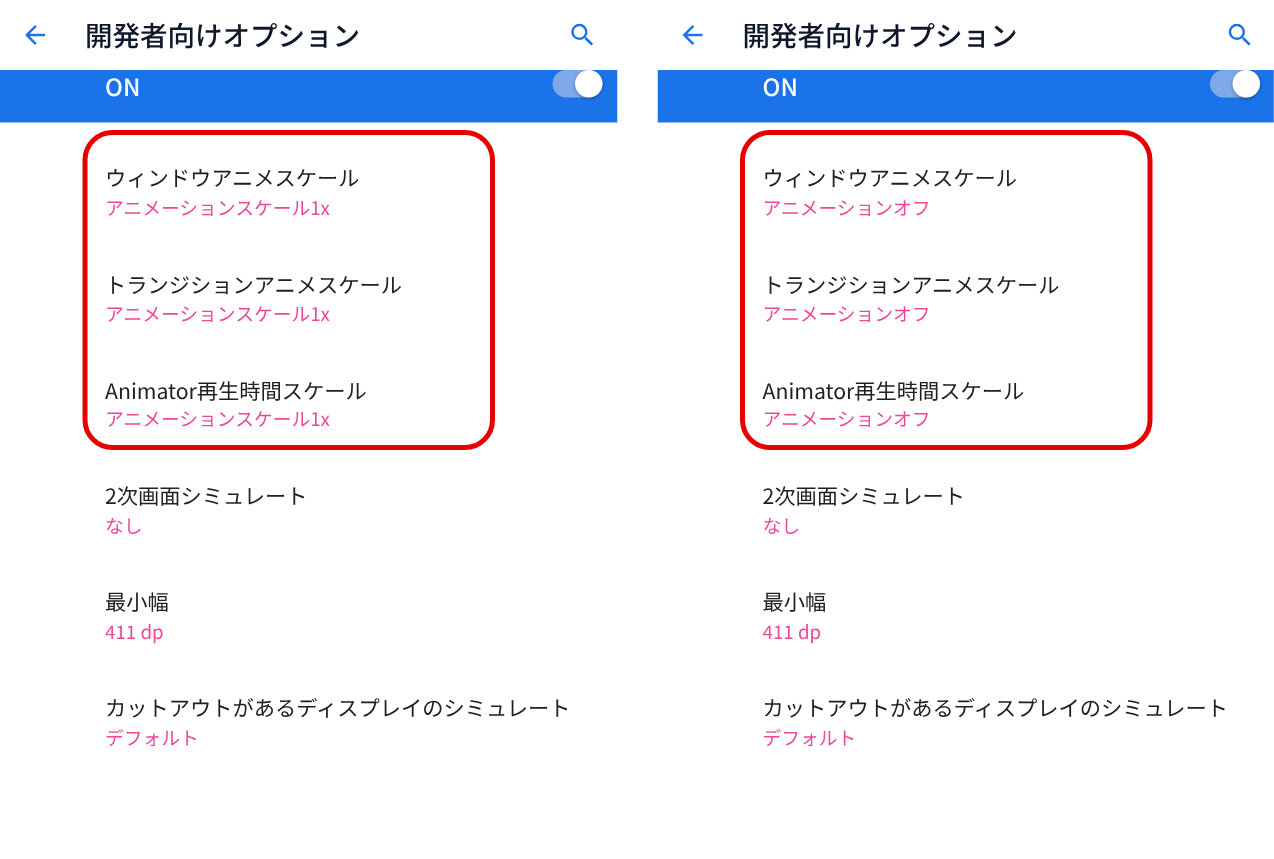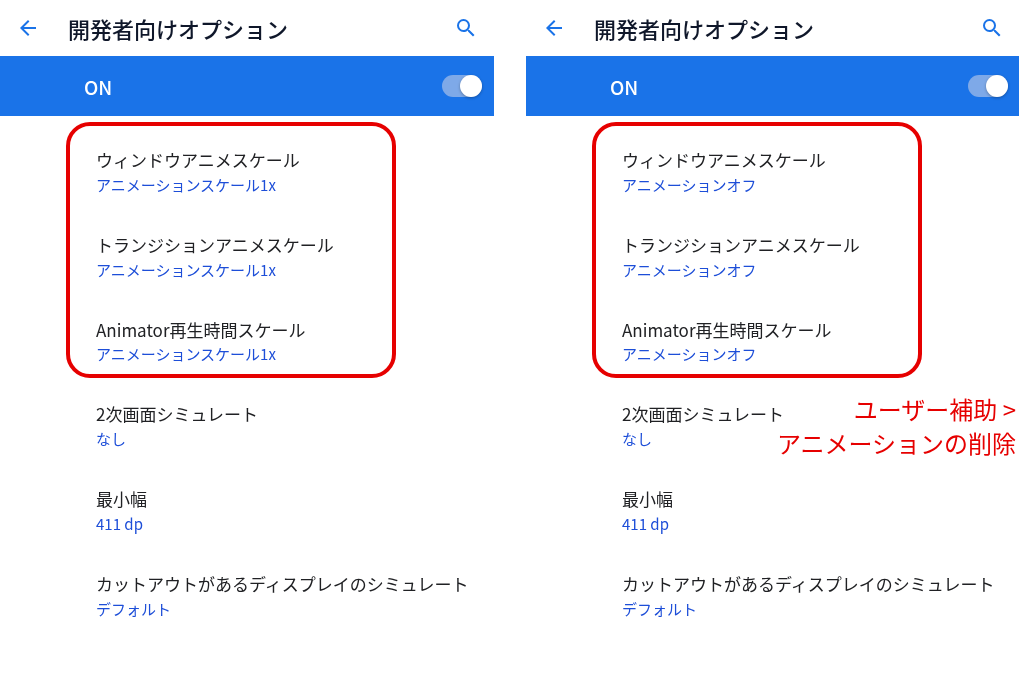--- a/index.html
+++ b/index.html
@@ -42,23 +42,22 @@
     color: #0f172a;
     font-weight: 500;
   }
   .search-icon {
     color: #1a73e8;
     display: flex;
     cursor: pointer;
   }
   .bluebar {
     background: #1a73e8;
-    height: 60px;
-    display: flex;
-    align-items: center;
+    height: 42px;
+    display: flex;
     padding: 0 12px 0 84px;
   }
   .bluebar-label {
     flex: 1;
     color: #ffffff;
     font-size: 19px;
     font-weight: 500;
   }
   .toggle {
     width: 40px;
@@ -72,42 +71,42 @@
     width: 22px;
     height: 22px;
     border-radius: 50%;
     background: #ffffff;
     position: absolute;
     right: 0;
     top: 0;
     box-shadow: 0 1px 3px rgba(0,0,0,0.3);
   }
   .content {
-    padding: 20px 0 0 12px;
+    padding: 20px 0 0 0;
     position: relative;
   }
   .redbox {
     position: absolute;
     border: 4px solid #e60000;
     border-radius: 24px;
     pointer-events: none;
     z-index: 5;
   }
   .setting-item {
     padding: 12px 24px 12px 84px;
     cursor: pointer;
   }
   .setting-title {
     font-size: 17px;
     color: #202124;
     line-height: 1.4;
   }
   .setting-sub {
     font-size: 15px;
-    color: #1d4ed8;
+    color: #ec4899;
     margin-top: 2px;
   }
   .annotation {
     position: absolute;
     color: #e60000;
     font-size: 24px;
     pointer-events: none;
     z-index: 6;
     line-height: 1.4;
     text-align: right;
@@ -208,16 +207,14 @@
     </div>
     <div class="setting-item" style="margin-top:14px;">
       <div class="setting-title">最小幅</div>
       <div class="setting-sub">411 dp</div>
     </div>
     <div class="setting-item" style="margin-top:14px;">
       <div class="setting-title">カットアウトがあるディスプレイのシミュレート</div>
       <div class="setting-sub">デフォルト</div>
     </div>
 
-    <div class="annotation" style="right:4px; top:276px; white-space:pre;">ユーザー補助 &gt;
-アニメーションの削除</div>
   </div>
 </div>
 
 </body></html>

